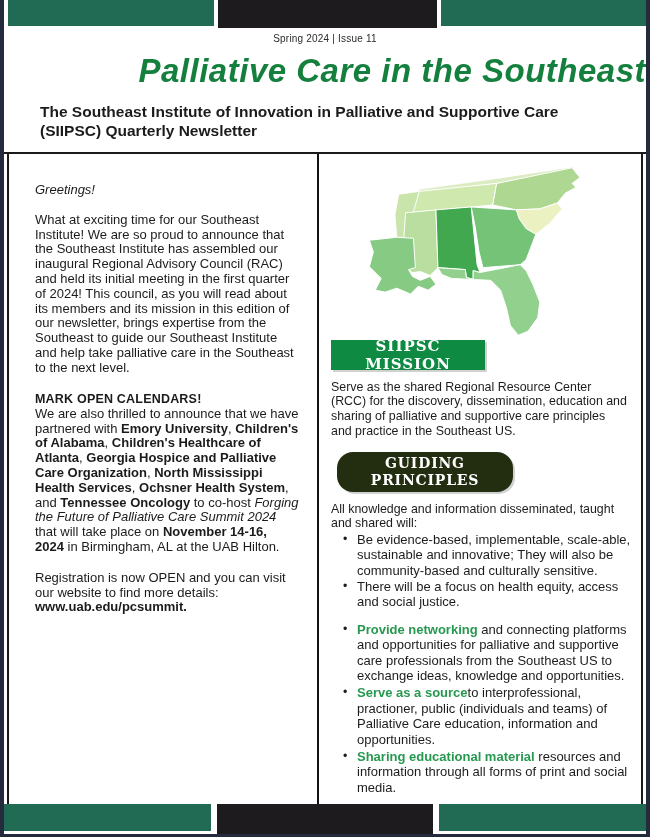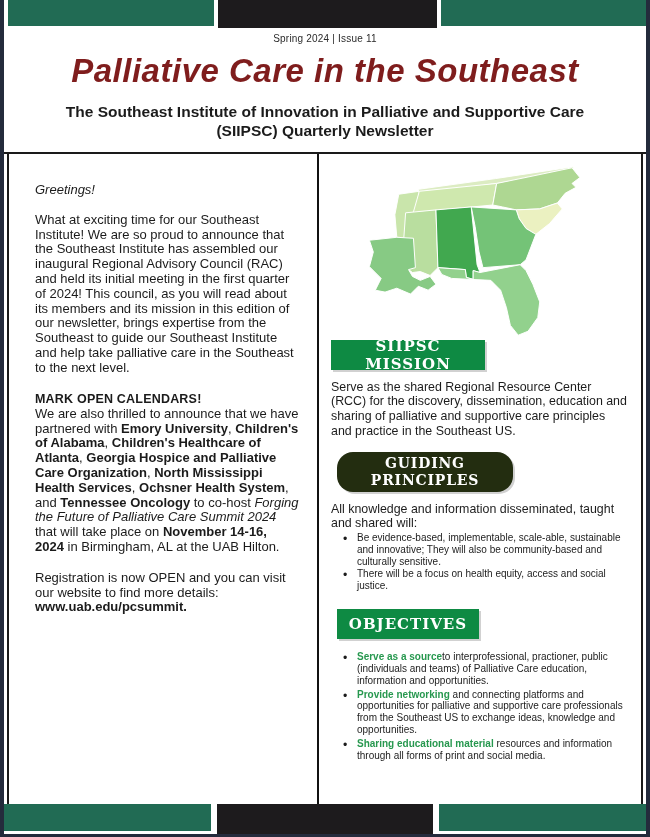--- a/index.html
+++ b/index.html
@@ -26,27 +26,27 @@
   .bottombar .seg-black{height:30px;}
   .bottombar .g-left{left:0;width:207px;}
   .bottombar .b-mid{left:213px;width:216px;}
   .bottombar .g-right{left:435px;width:207px;}
 
   .issue-line{
     margin-top:5px;text-align:center;
     font-size:10px;color:#2b2b2b;letter-spacing:.2px;
   }
   .title{
-    margin:8px 0 0 0;text-align:center;
+    margin:8px 0 0 0;text-align:right;
     font-size:33px;line-height:1.15;
     font-style:italic;font-weight:700;
-    color:#7f1d1d;letter-spacing:.5px;
+    color:#15803d;letter-spacing:.5px;
   }
   .subtitle{
-    margin:13px 36px 0 36px;text-align:center;
+    margin:13px 36px 0 36px;
     font-size:15.5px;font-weight:700;line-height:1.22;color:#1b1b1b;
   }
   .header-rule{height:2px;background:#1a1a1a;margin-top:11px;}
 
   .content{
     height:650px;margin:0 3px;display:flex;
     border-left:2px solid #1a1a1a;border-right:2px solid #1a1a1a;
     overflow:hidden;
   }
   .col-left{width:316px;padding:28px 18px 0 26px;box-sizing:border-box;}
@@ -74,21 +74,21 @@
   .principles-box{
     width:176px;min-height:36px;font-size:14px;letter-spacing:.8px;
     background:#232d10;margin-top:13px;margin-left:6px;line-height:1.15;
     flex-direction:column;padding:2px 0;border-radius:16px;
   }
   .objectives-box{width:142px;height:30px;font-size:15px;letter-spacing:1px;margin-top:17px;margin-left:6px;}
 
   .rpara{font-size:12.4px;line-height:1.185;color:#1c1c1c;margin-top:10px;padding-right:2px;}
   .blist{margin-top:1px;}
   .bullet{
-    position:relative;font-size:10px;line-height:1.185;color:#1c1c1c;
+    position:relative;font-size:13px;line-height:1.185;color:#1c1c1c;
     padding-left:26px;margin-top:1px;
   }
   .bullet::before{
     content:"\2022";position:absolute;left:12px;top:0;
     color:#1c1c1c;font-size:12.4px;
   }
   .lead-green{color:#27984f;font-weight:700;}
   .obj-list{margin-top:12px;}
   .obj-list .bullet{margin-top:2px;}
 </style>
@@ -147,29 +147,26 @@
       <div class="hbox principles-box">
         <span>GUIDING</span>
         <span>PRINCIPLES</span>
       </div>
       <div class="rpara">All knowledge and information disseminated, taught and shared will:</div>
       <div class="blist">
         <div class="bullet">Be evidence-based, implementable, scale-able, sustainable and innovative; They will also be community-based and culturally sensitive.</div>
         <div class="bullet">There will be a focus on health equity, access and social justice.</div>
       </div>
 
-      <div class="hbox objectives-box">
-        <span>OBJECTIVES</span>
-      </div>
       <div class="obj-list">
         <div class="bullet">
-          <span class="lead-green">Serve as a source</span><span>to interprofessional, practioner, public (individuals and teams) of Palliative Care education, information and opportunities.</span>
+          <span class="lead-green">Provide networking</span><span> and connecting platforms and opportunities for palliative and supportive care professionals from the Southeast US to exchange ideas, knowledge and opportunities.</span>
         </div>
         <div class="bullet">
-          <span class="lead-green">Provide networking</span><span> and connecting platforms and opportunities for palliative and supportive care professionals from the Southeast US to exchange ideas, knowledge and opportunities.</span>
+          <span class="lead-green">Serve as a source</span><span>to interprofessional, practioner, public (individuals and teams) of Palliative Care education, information and opportunities.</span>
         </div>
         <div class="bullet">
           <span class="lead-green">Sharing educational material</span><span> resources and information through all forms of print and social media.</span>
         </div>
       </div>
 
     </div>
   </div>
 
   <div class="bottombar">

